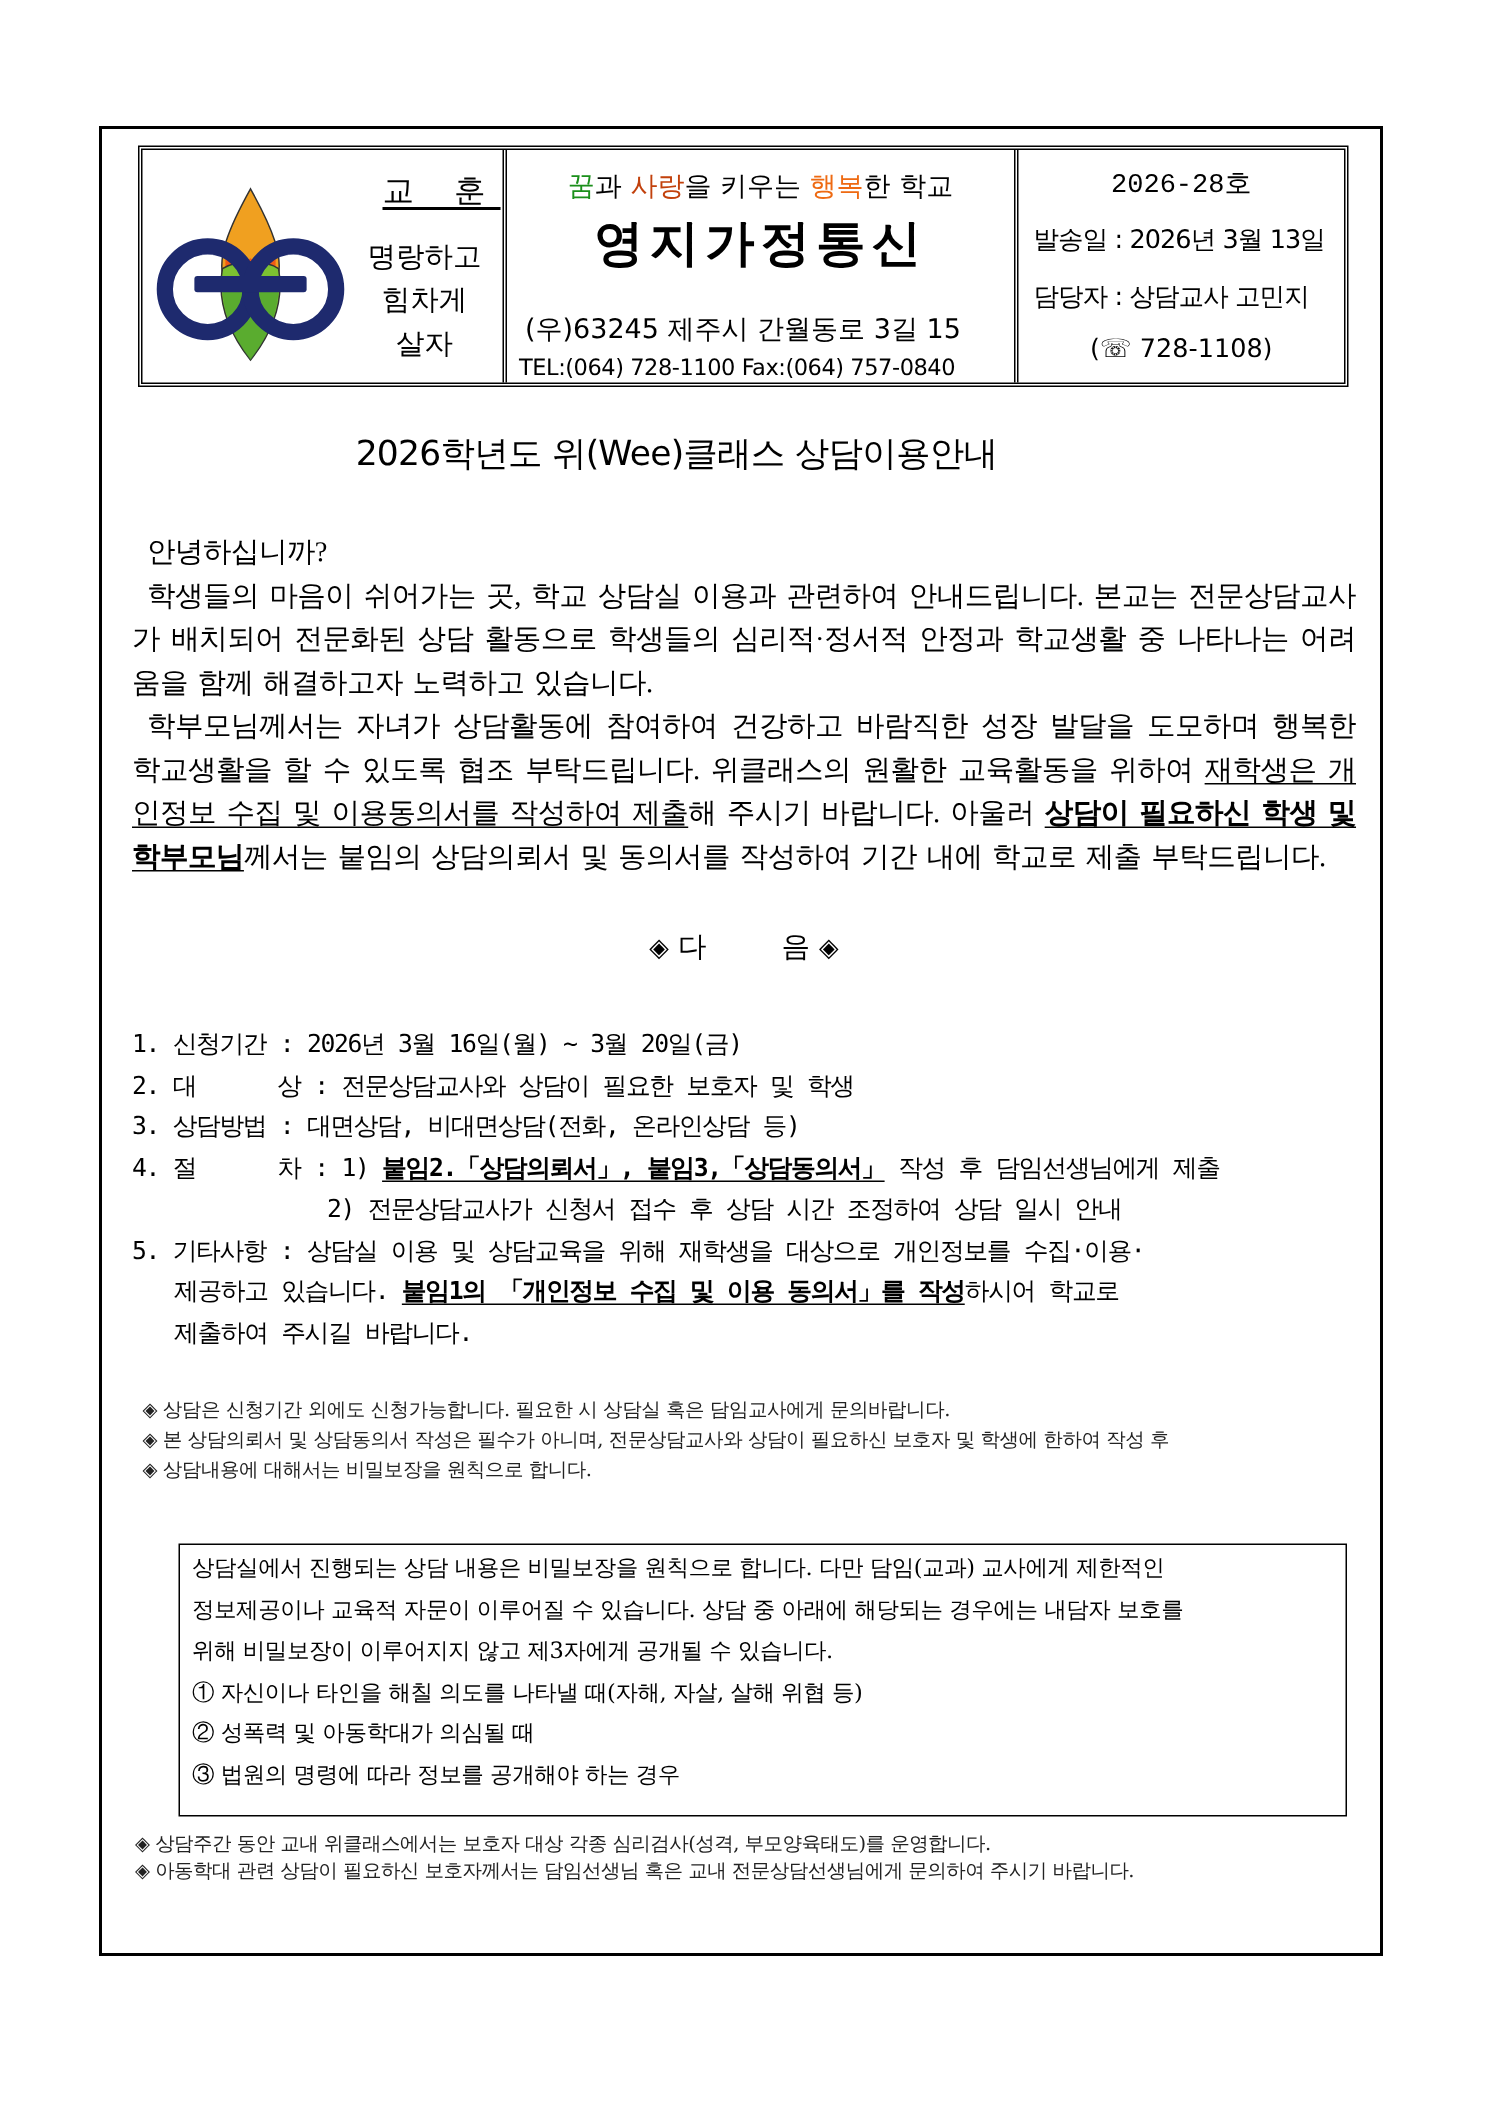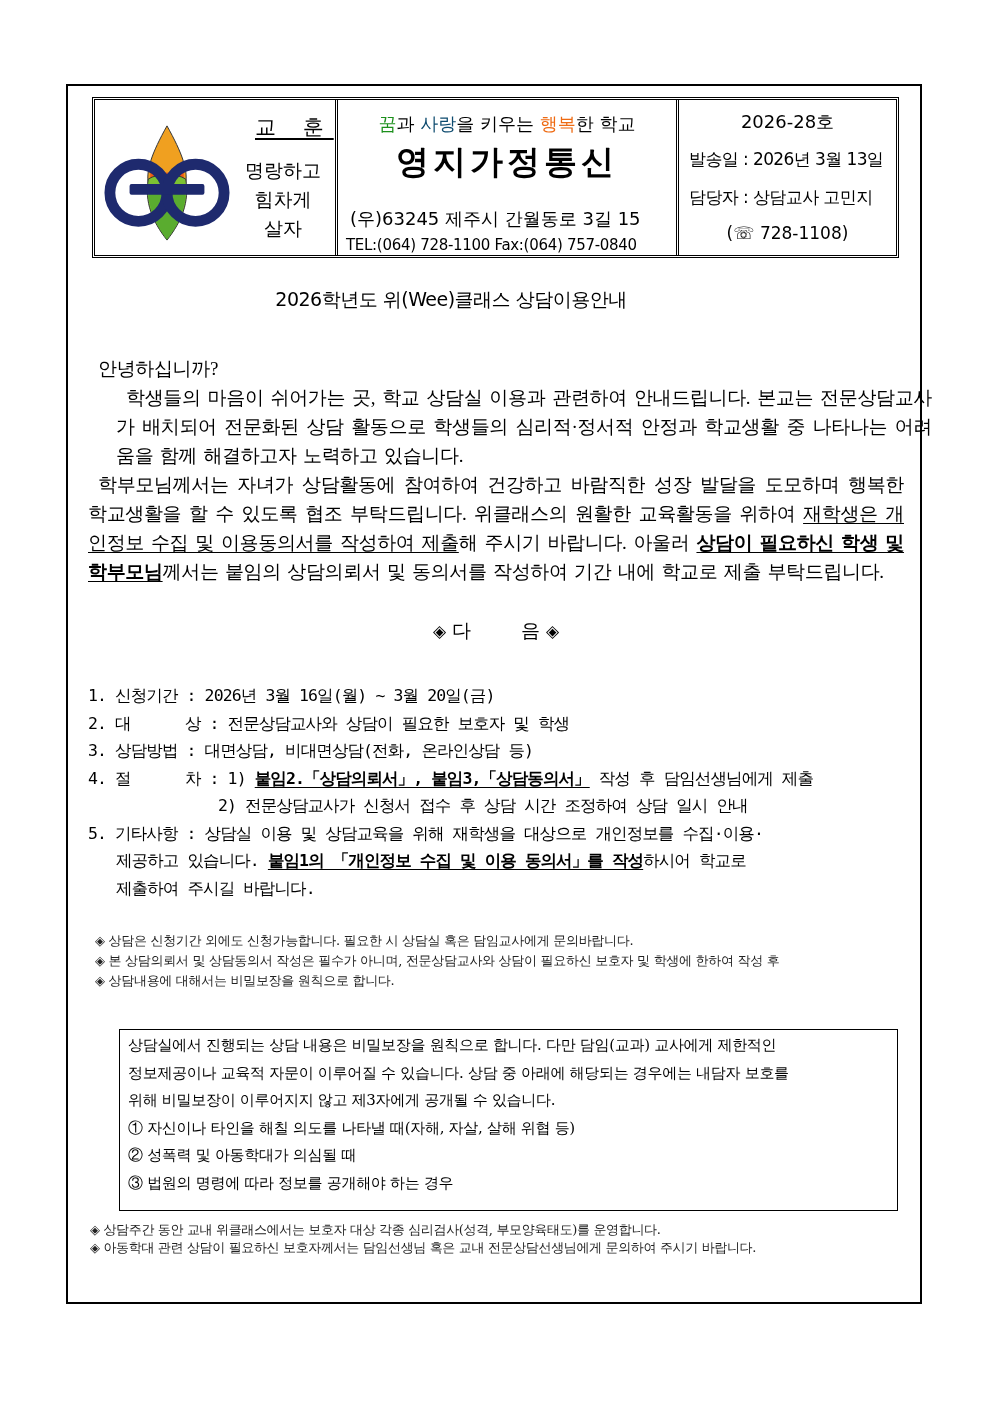--- a/index.html
+++ b/index.html
@@ -12,31 +12,31 @@
   .hcell.left { width: 243px; border-right: 3px double #000; }
   .hcell.mid { width: 341px; border-right: 3px double #000; }
   .hcell.right { flex: 1; }
 
   .logo { position: absolute; left: 8px; top: 18px; width: 128px; height: 128px; }
   .motto-title { position: absolute; left: 160px; top: 13px; font-size: 21px; letter-spacing: 10px; text-decoration: underline; text-underline-offset: 4px; }
   .motto-line { position: absolute; left: 142px; width: 92px; text-align: center; font-size: 19px; }
 
   .slogan { position: absolute; left: 0; right: 0; top: 12px; text-align: center; font-size: 18px; }
   .slogan .green { color: #1b8f1b; }
-  .slogan .blue { color: #0c4a6e; }
+  .slogan .blue { color: #c2410c; }
   .slogan .orange { color: #ee6a12; }
   .newsletter-title { position: absolute; left: 0; right: 0; top: 40px; text-align: center; font-size: 33px; font-weight: bold; letter-spacing: 4px; }
   .address { position: absolute; left: 12px; top: 107px; font-size: 18px; white-space: nowrap; }
   .telfax { position: absolute; left: 8px; top: 136px; font-size: 15px; white-space: nowrap; letter-spacing: -0.3px; }
 
-  .issue { position: absolute; left: 0; right: 0; top: 10px; text-align: center; font-size: 18px; }
+  .issue { position: absolute; left: 0; right: 0; top: 10px; text-align: center; font-size: 18px; font-family: Liberation Mono, monospace; }
   .info-line { position: absolute; left: 10px; font-size: 17px; white-space: nowrap; letter-spacing: -0.6px; }
   .phone { position: absolute; left: 0; right: 0; top: 123px; text-align: center; font-size: 17px; }
 
-  .doc-title { position: absolute; left: 0; width: 902px; top: 287px; text-align: center; font-size: 19px; letter-spacing: -0.5px; }
+  .doc-title { position: absolute; left: 0; width: 902px; top: 287px; text-align: center; font-size: 23px; letter-spacing: -0.5px; }
 
   .para { position: absolute; left: 88px; width: 816px; font-size: 19px; line-height: 29px; font-family: Liberation Serif, serif; letter-spacing: -0.35px; word-spacing: 2px; text-align: justify; }
   .ul { text-decoration: underline; text-underline-offset: 3px; }
   .b { font-weight: bold; }
 
   .section-head { position: absolute; left: 0; width: 992px; top: 618px; text-align: center; font-size: 19px; }
   .section-head .diamond { font-size: 17px; }
   .section-head .sp { display: inline-block; width: 50px; }
 
   .list { position: absolute; left: 88px; width: 822px; font-family: "DejaVu Sans Mono", "Liberation Mono", monospace; font-size: 16.5px; line-height: 27.5px; letter-spacing: -0.9px; }
@@ -85,21 +85,21 @@
     <div class="info-line" style="top:48px">발송일 : 2026년 3월 13일</div>
     <div class="info-line" style="top:86px">담당자 : 상담교사 고민지</div>
     <div class="phone">(☏ 728-1108)</div>
   </div>
 </div>
 
 <div class="doc-title">2026학년도 위(Wee)클래스 상담이용안내</div>
 
 <div class="para" style="top:354px; padding-left:10px;">안녕하십니까?</div>
 
-<div class="para" style="top:383px; text-indent:10px;margin-left:28px;">학생들의 마음이 쉬어가는 곳, 학교 상담실 이용과 관련하여 안내드립니다. 본교는 전문상담교사가 배치되어 전문화된 상담 활동으로 학생들의 심리적·정서적 안정과 학교생활 중 나타나는 어려움을 함께 해결하고자 노력하고 있습니다.</div>
+<div class="para" style="top:383px; text-indent:10px;">학생들의 마음이 쉬어가는 곳, 학교 상담실 이용과 관련하여 안내드립니다. 본교는 전문상담교사가 배치되어 전문화된 상담 활동으로 학생들의 심리적·정서적 안정과 학교생활 중 나타나는 어려움을 함께 해결하고자 노력하고 있습니다.</div>
 
 <div class="para" style="top:470px; text-indent:10px;">
   <span>학부모님께서는 자녀가 상담활동에 참여하여 건강하고 바람직한 성장 발달을 도모하며 행복한 학교생활을 할 수 있도록 협조 부탁드립니다. 위클래스의 원활한 교육활동을 위하여 </span><span class="ul">재학생은 개인정보 수집 및 이용동의서를 작성하여 제출</span><span>해 주시기 바랍니다. 아울러 </span><span class="ul b">상담이 필요하신 학생 및 학부모님</span><span>께서는 붙임의 상담의뢰서 및 동의서를 작성하여 기간 내에 학교로 제출 부탁드립니다.</span>
 </div>
 
 <div class="section-head">
   <span class="diamond">◈</span>
   <span>다</span><span class="sp"></span><span>음</span>
   <span class="diamond">◈</span>
 </div>

